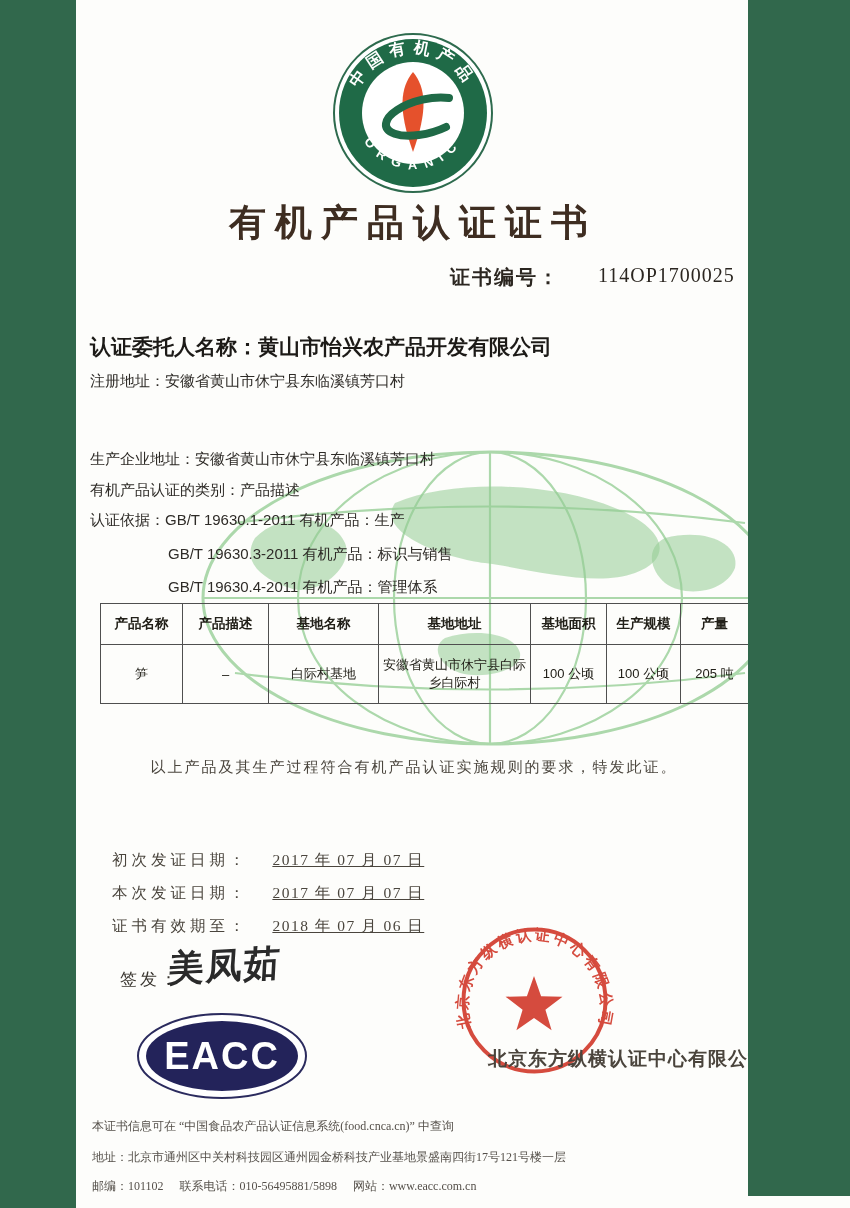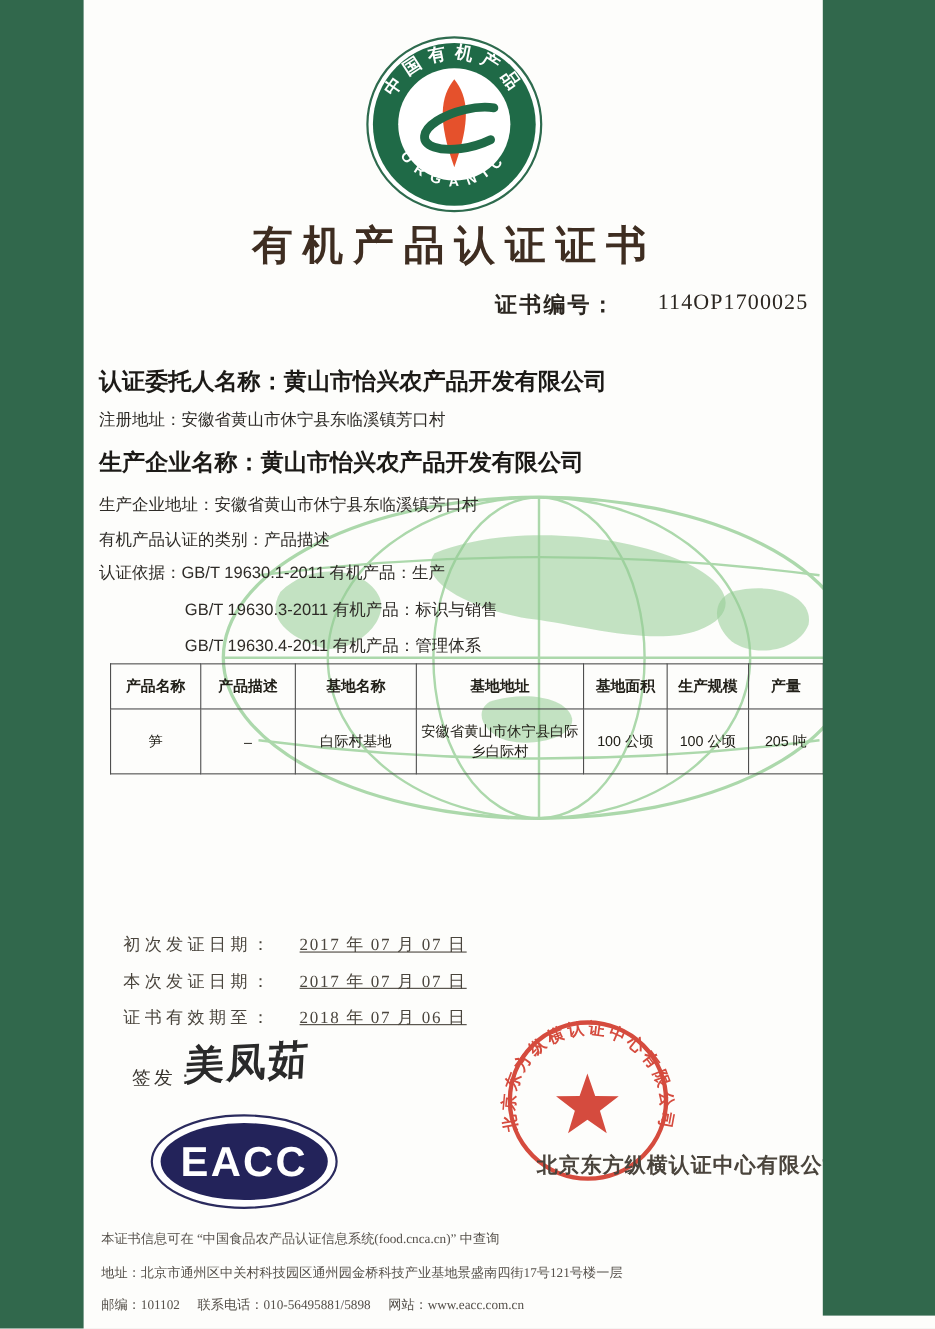--- a/index.html
+++ b/index.html
@@ -126,23 +126,20 @@
   <div class="cert-row">
     <span class="lbl">证书编号：</span>
     <span class="num">114OP1700025</span>
   </div>
 
   <div class="fline f-big" style="top:333px">
     <span>认证委托人名称：</span><span>黄山市怡兴农产品开发有限公司</span>
   </div>
   <div class="fline f-sm" style="top:372px">
     <span>注册地址：</span><span>安徽省黄山市休宁县东临溪镇芳口村</span>
-  </div>
-  <div class="fline f-big" style="top:406px">
-    <span>生产企业名称：</span><span>黄山市怡兴农产品开发有限公司</span>
   </div>
   <div class="fline f-sm" style="top:450px">
     <span>生产企业地址：</span><span>安徽省黄山市休宁县东临溪镇芳口村</span>
   </div>
   <div class="fline f-sm" style="top:481px">
     <span>有机产品认证的类别：</span><span>产品描述</span>
   </div>
   <div class="fline f-sm" style="top:511px">
     <span>认证依据：</span><span>GB/T 19630.1-2011  有机产品：生产</span>
   </div>
@@ -180,20 +177,21 @@
         <td>–</td>
         <td>白际村基地</td>
         <td>安徽省黄山市休宁县白际乡白际村</td>
         <td>100 公顷</td>
         <td>100 公顷</td>
         <td>205 吨</td>
       </tr>
     </tbody>
   </table>
 
+  <div class="statement">以上产品及其生产过程符合有机产品认证实施规则的要求，特发此证。</div>
 
   <div class="dates">
     <div>
       <span class="lbl">初次发证日期：</span>
       <span class="val">2017 年 07 月 07 日</span>
     </div>
     <div>
       <span class="lbl">本次发证日期：</span>
       <span class="val">2017 年 07 月 07 日</span>
     </div>

